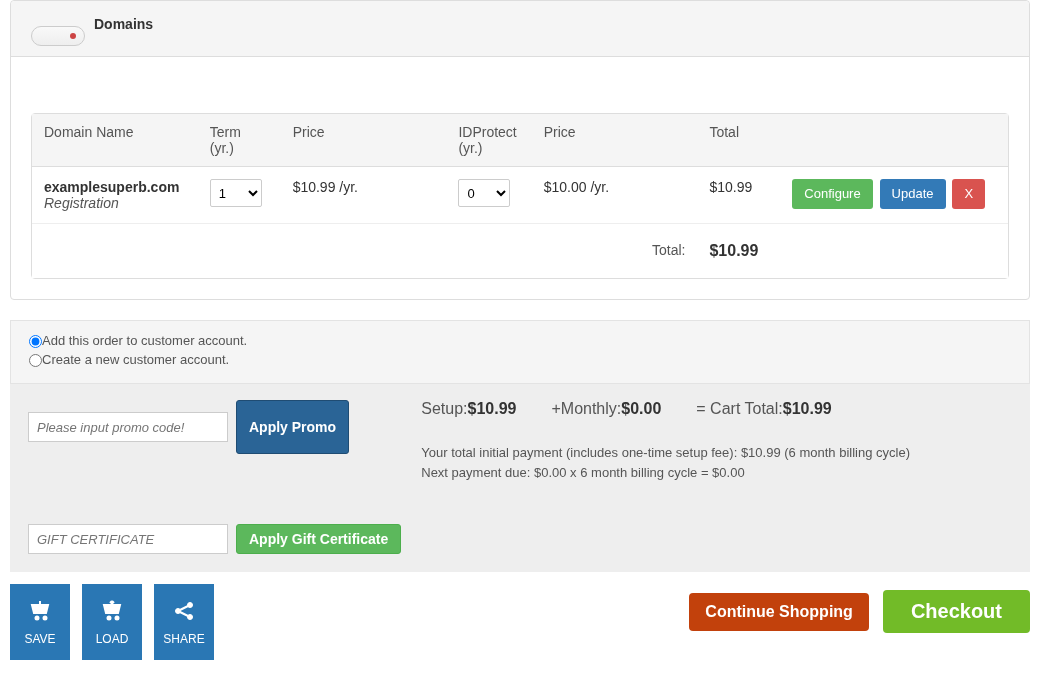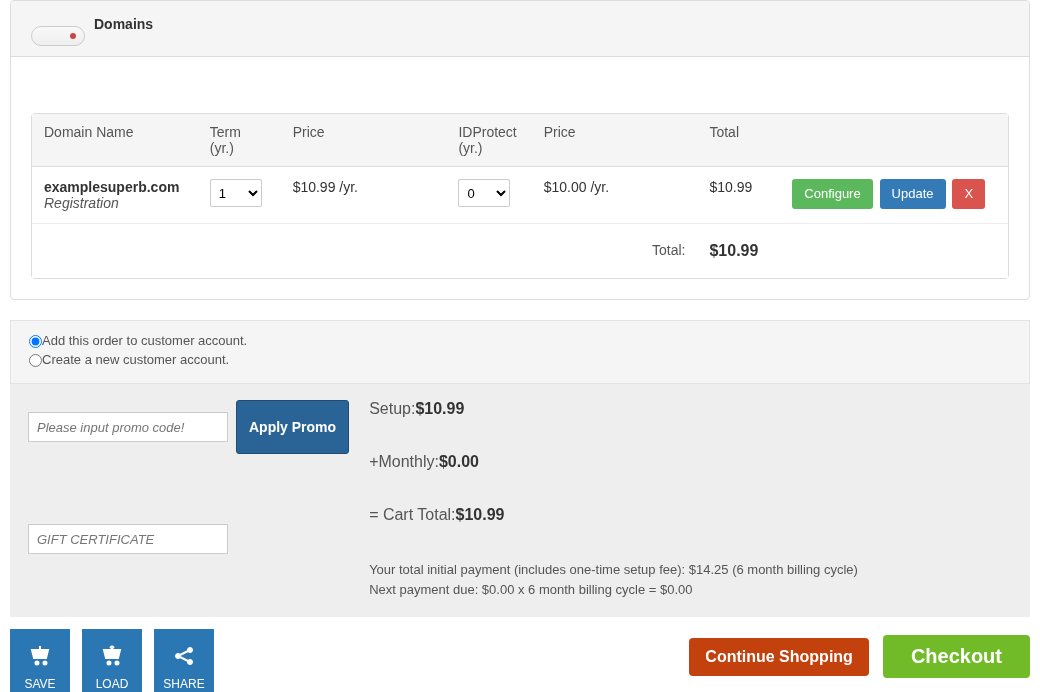--- a/index.html
+++ b/index.html
@@ -178,23 +178,22 @@
   }
   .summary-right {
     flex: 1;
     color: #555;
     font-size: 13px;
   }
   .summary-top {
     display: flex;
     gap: 35px;
     font-size: 16px;
-    margin-bottom: 36px;
-    color: #555;
-    flex-direction: column;
+    margin-bottom: 25px;
+    color: #555;
   }
   .summary-top b { color: #333; }
   .summary-note { font-size: 13px; color: #555; line-height: 1.5; }
 
   .footer-bar {
     display: flex;
     justify-content: space-between;
     align-items: flex-start;
     padding: 12px 0 10px 0;
   }
@@ -315,29 +314,30 @@
   </div>
 
   <div class="promo-panel">
     <div class="promo-left">
       <div class="promo-line">
         <input class="promo-input" type="text" placeholder="Please input promo code!" style="">
         <button class="apply-promo-btn">Apply Promo</button>
       </div>
       <div class="promo-line">
         <input class="promo-input" type="text" placeholder="GIFT CERTIFICATE" style="">
+        <button class="apply-gift-btn">Apply Gift Certificate</button>
       </div>
     </div>
     <div class="summary-right">
       <div class="summary-top">
         <span><span>Setup:</span><b>$10.99</b></span>
         <span><span>+Monthly:</span><b>$0.00</b></span>
         <span><span>= Cart Total:</span><b>$10.99</b></span>
       </div>
-      <div class="summary-note">Your total initial payment (includes one-time setup fee): $14.25 (6 month billing cycle)</div>
+      <div class="summary-note">Your total initial payment (includes one-time setup fee): $10.99 (6 month billing cycle)</div>
       <div class="summary-note">Next payment due: $0.00 x 6 month billing cycle = $0.00</div>
     </div>
   </div>
 
   <div class="footer-bar">
     <div class="action-squares">
       <div class="action-sq">
         <span>
           <svg viewBox="0 0 24 24" fill="none" stroke-width="2">
               <path d="M4 6h16l-2 8H6L4 6z"></path>

